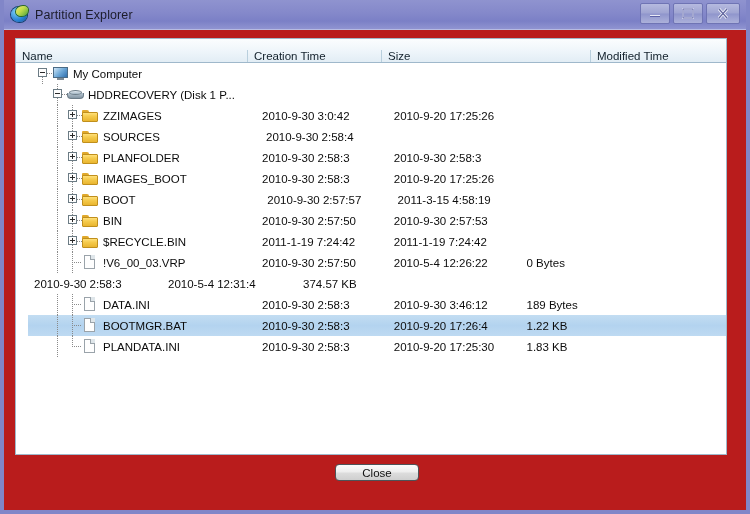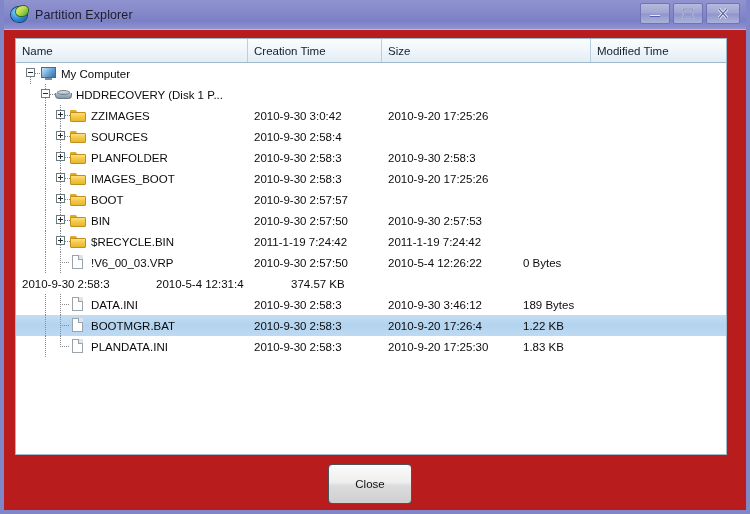--- a/index.html
+++ b/index.html
@@ -114,35 +114,36 @@
     border: 1px solid #9fb8cb;
     background: #ffffff;
     overflow: hidden;
   }
   .header-row {
     display: flex;
     height: 24px;
     background: linear-gradient(to bottom, #fbfdfe 0%, #eef5fa 55%, #e2edf5 100%);
     border-bottom: 1px solid #9fb8cb;
     box-sizing: border-box;
+    align-items: flex-end;
   }
   .hcell {
     font-size: 11.5px;
     color: #12202b;
     display: flex;
     align-items: center;
     padding-left: 6px;
     box-sizing: border-box;
     border-right: 1px solid #b9cfdd;
     position: relative;
     white-space: nowrap;
   }
   .hcell:last-child { border-right: none; }
 
-  .rows { position: relative; }
+  .rows { position: relative; padding-left: 12px; }
   .row {
     display: flex;
     height: 21px;
     align-items: center;
     box-sizing: border-box;
     font-size: 11.5px;
     color: #0c0c0c;
     white-space: nowrap;
   }
   .row.selected {
@@ -313,24 +314,24 @@
   }
 
   
   .footer {
     flex: 0 0 auto;
     height: 62px;
     position: relative;
   }
   .close-btn {
     position: absolute;
-    left: 324px;
+    left: 331px;
     top: 16px;
     width: 84px;
-    height: 40px;
+    height: 17px;
     box-sizing: border-box;
     border: 1px solid #4e5358;
     border-radius: 4px;
     background: linear-gradient(to bottom, #fbfbfb 0%, #eeeeee 45%, #dcdcdc 55%, #cfcfcf 100%);
     font-family: "Liberation Sans", sans-serif;
     font-size: 11.5px;
     color: #111;
     cursor: default;
   }
 </style>
@@ -554,21 +555,22 @@
                 </span>
                 <span class="icon">
                   <span class="ic-folder">
                     <span class="tab"></span>
                     <span class="body"></span>
                   </span>
                 </span>
                 <span class="label">BOOT</span>
               </span>
             </div>
-            <div class="cell c-create" style="width: 134px;">2010-9-30 2:57:57</div>
+            <div class="cell c-create" style="width: 134px; margin-left: 8px;">2010-9-30 2:57:57</div>
+            <div class="cell c-mod" style="width: 135px;">2011-3-15 4:58:19</div>
             <div class="cell c-size" style="width: 209px;"></div>
           </div>
           <div class="row">
             <div class="cell c-name" style="width: 232px;">
               <span class="namewrap">
                 <span class="indent" style="width: 38px;">
                   <span class="vline" style="left: 29px;"></span>
                 </span>
                 <span class="expander">
                   <span class="box">

